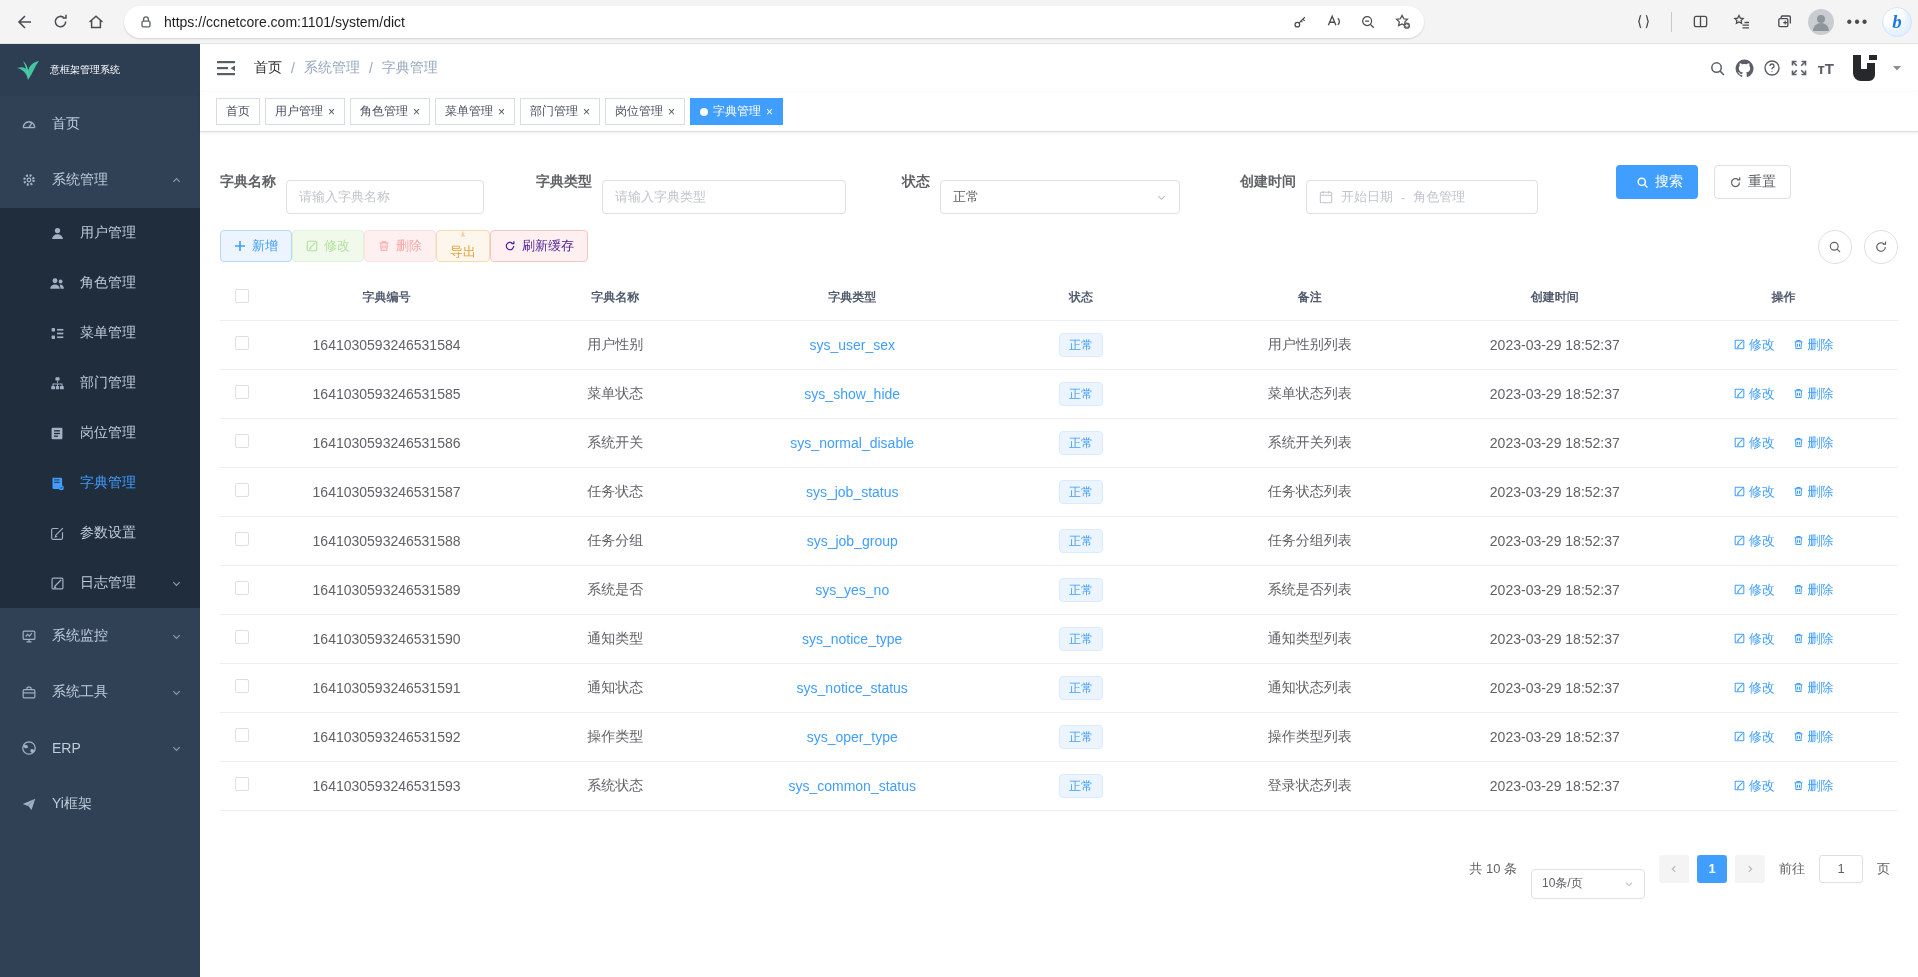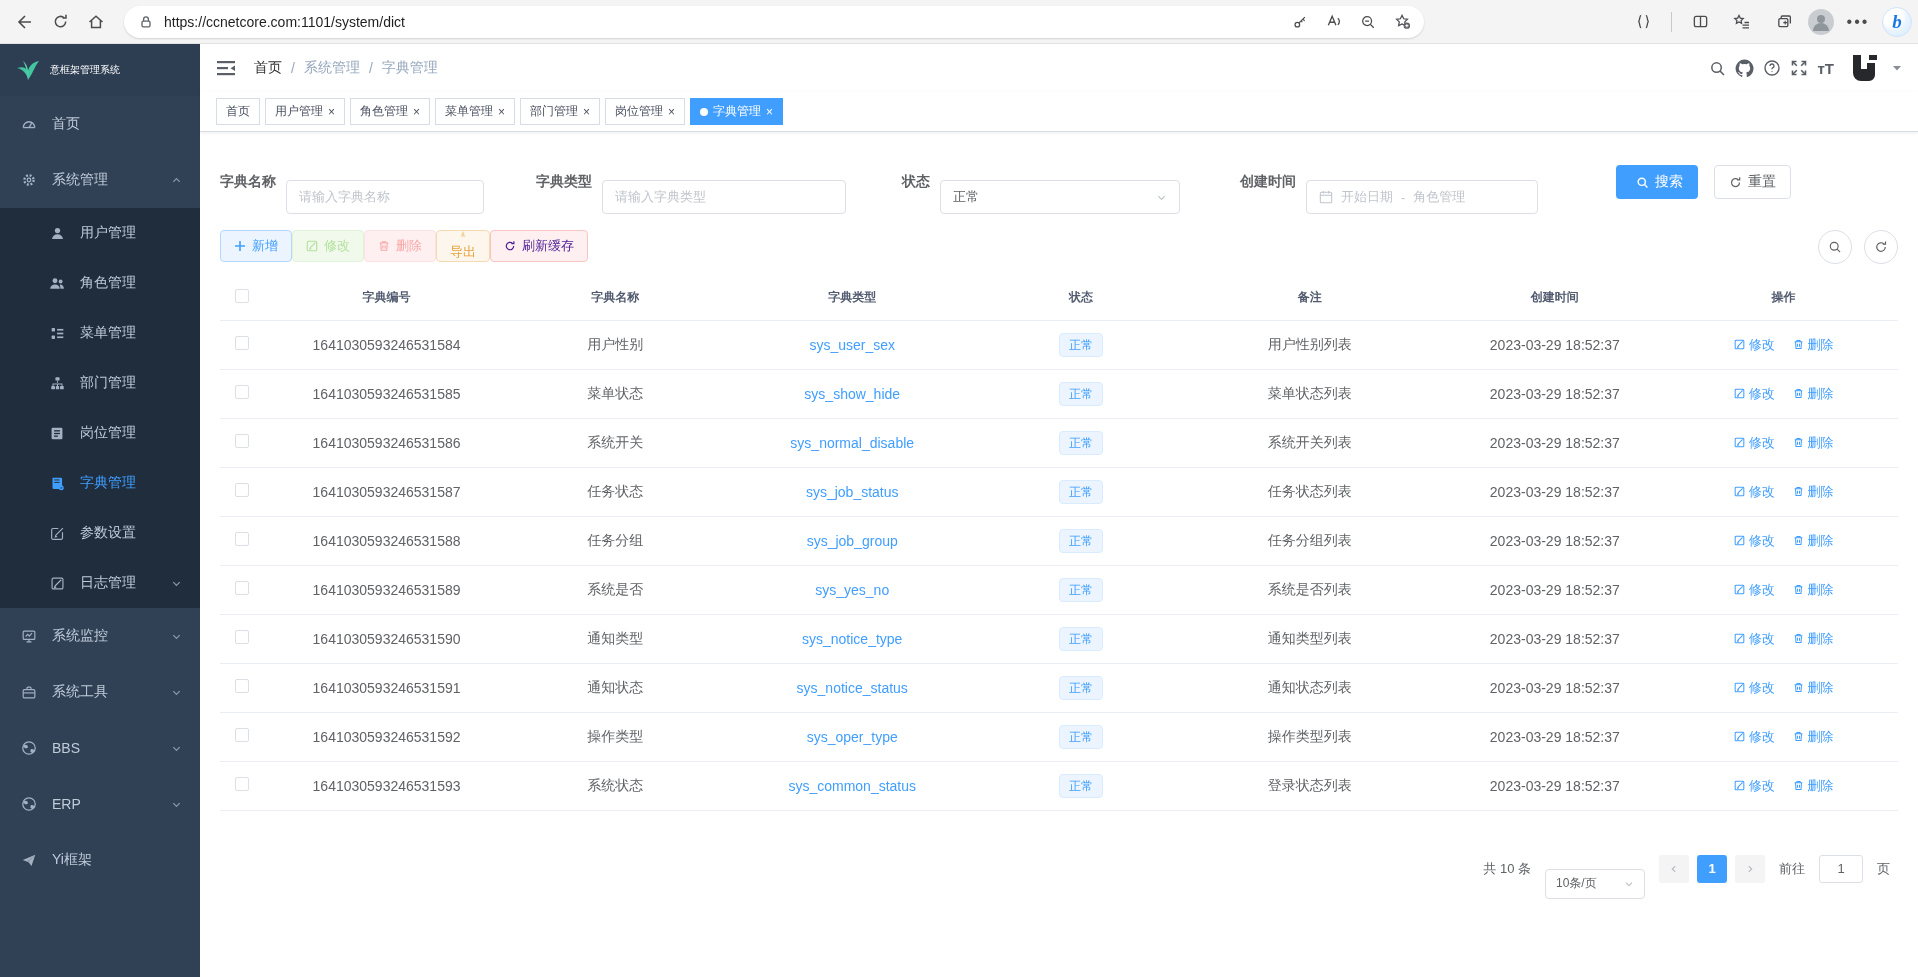--- a/index.html
+++ b/index.html
@@ -84,21 +84,21 @@
   table.dict { width:100%; border-collapse:collapse; font-size:14px; color:#606266; table-layout:fixed; }
   .dict th { height:44px; font-size:12px; color:#515a6e; font-weight:bold; border-bottom:1px solid #ebeef5; text-align:center; }
   .dict td { height:49px; border-bottom:1px solid #ebeef5; text-align:center; white-space:nowrap; overflow:hidden; }
   .checkbox { width:14px; height:14px; border:1px solid #dcdfe6; border-radius:2px; background:#fff; display:inline-block; cursor:pointer; }
   .link { color:#409eff; cursor:pointer; }
   .status-tag { display:inline-block; padding:2px 9px; font-size:12px; line-height:18px; color:#409eff; background:#ecf5ff; border:1px solid #d9ecff; border-radius:4px; }
   .op-link { color:#409eff; cursor:pointer; display:inline-flex; align-items:center; gap:4px; font-size:13px; }
   .op-link + .op-link { margin-left:14px; }
 
   .pagination { display:flex; align-items:center; justify-content:flex-end; gap:14px; margin-top:28px; font-size:13px; color:#606266; padding-right:8px; }
-  .page-size { width:100px; height:30px; font-size:12px; justify-content:space-between; padding:0 10px; cursor:pointer; }
+  .page-size { width:114px; height:30px; font-size:12px; justify-content:space-between; padding:0 10px; cursor:pointer; }
   .pg-group { display:flex; gap:8px; }
   .pg-btn { width:30px; height:28px; border-radius:3px; background:#f4f4f5; color:#b7bcc4; display:flex; align-items:center; justify-content:center; font-size:13px; cursor:pointer; }
   .pg-cur { background:#409eff; color:#fff; font-weight:bold; }
   .goto-input { width:44px; height:28px; border:1px solid #dcdfe6; border-radius:3px; text-align:center; font-size:13px; color:#606266; display:flex; align-items:center; justify-content:center; }
 </style>
 </head>
 <body>
 
 <div class="browser-bar">
   <span class="nav-btn">
@@ -351,35 +351,20 @@
           </span>
       </div>
       <div class="menu-item">
         <span class="mi-icon">
             <svg width="16" height="16" viewBox="0 0 18 18" fill="currentColor">
               <circle cx="9" cy="9" r="7" fill="none" stroke="currentColor" stroke-width="1.4"></circle>
               <path d="M4 5 l3 1 1 2.5 -2.5 1 -3-1.5 a7 7 0 0 1 1.5-3z"></path>
               <path d="M11 10 l3 .5 1 2.5 -2.5 2 -2-2z"></path>
             </svg>
           </span>
-        <span>BBS</span>
-        <span class="chev">
-            <svg width="11" height="11" viewBox="0 0 12 12" fill="none" stroke="currentColor" stroke-width="1.4">
-              <path d="M2.5 4.5 L6 8 L9.5 4.5"></path>
-            </svg>
-          </span>
-      </div>
-      <div class="menu-item">
-        <span class="mi-icon">
-            <svg width="16" height="16" viewBox="0 0 18 18" fill="currentColor">
-              <circle cx="9" cy="9" r="7" fill="none" stroke="currentColor" stroke-width="1.4"></circle>
-              <path d="M4 5 l3 1 1 2.5 -2.5 1 -3-1.5 a7 7 0 0 1 1.5-3z"></path>
-              <path d="M11 10 l3 .5 1 2.5 -2.5 2 -2-2z"></path>
-            </svg>
-          </span>
         <span>ERP</span>
         <span class="chev">
             <svg width="11" height="11" viewBox="0 0 12 12" fill="none" stroke="currentColor" stroke-width="1.4">
               <path d="M2.5 4.5 L6 8 L9.5 4.5"></path>
             </svg>
           </span>
       </div>
       <div class="menu-item">
         <span class="mi-icon">
             <svg width="16" height="15" viewBox="0 0 18 18" fill="currentColor">

